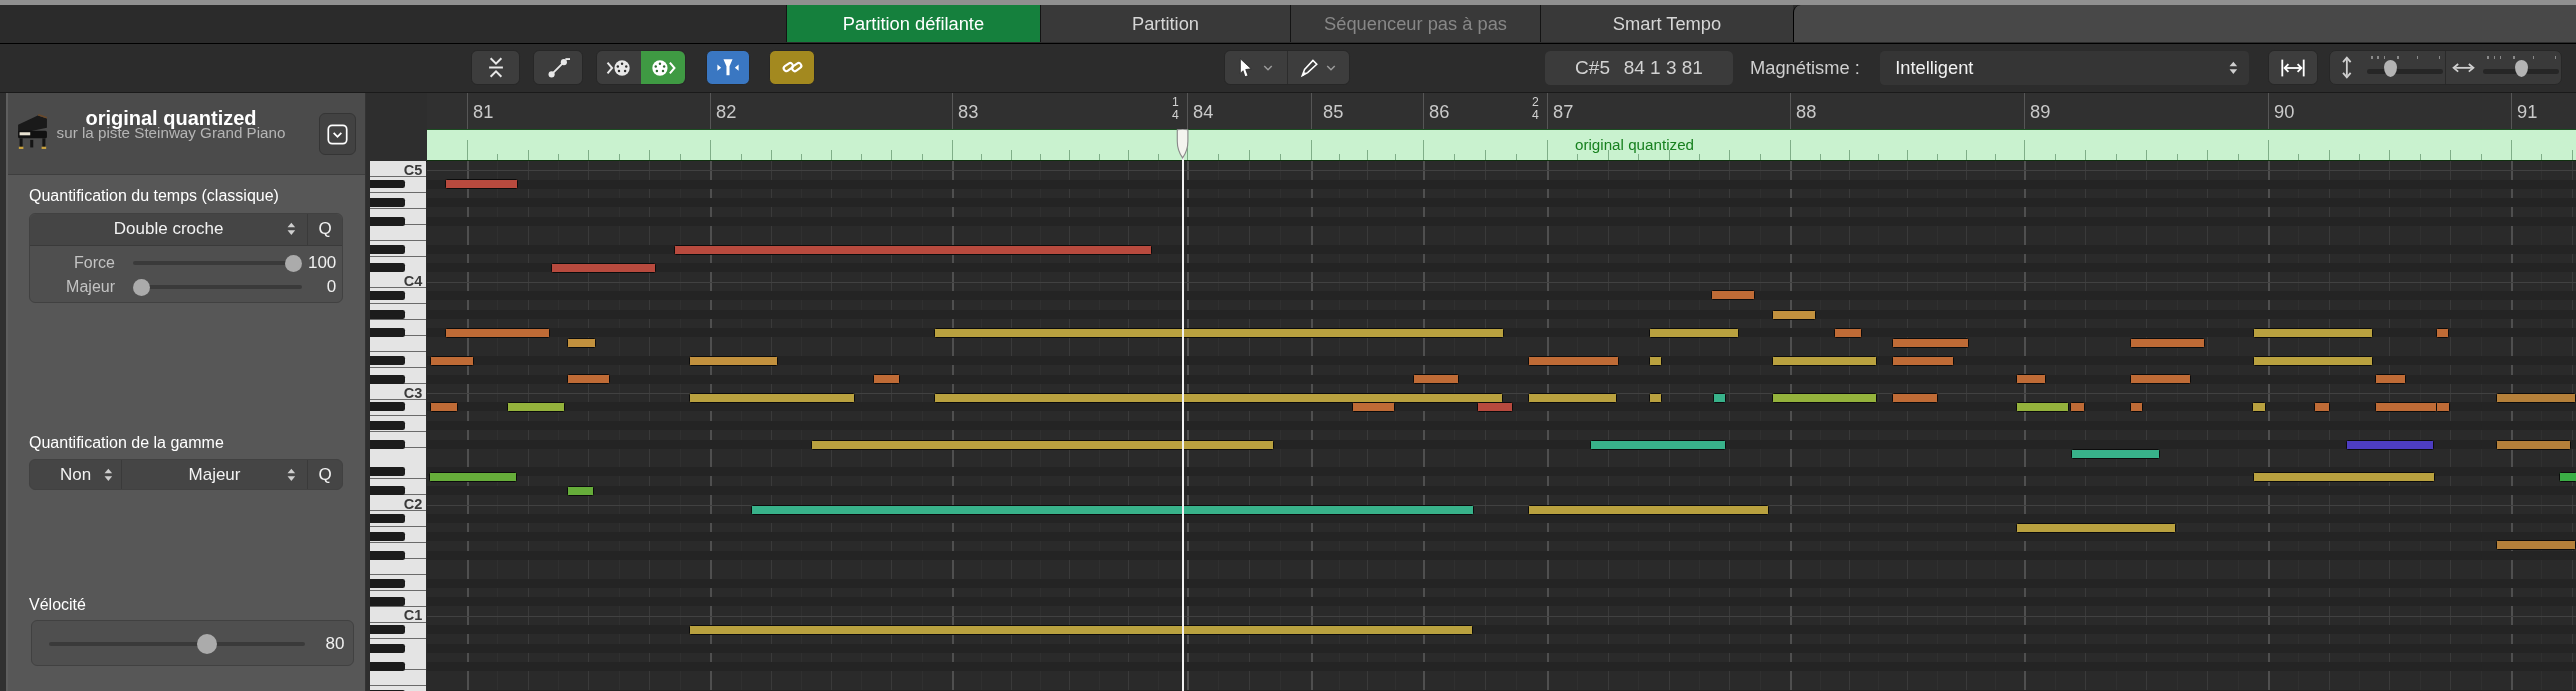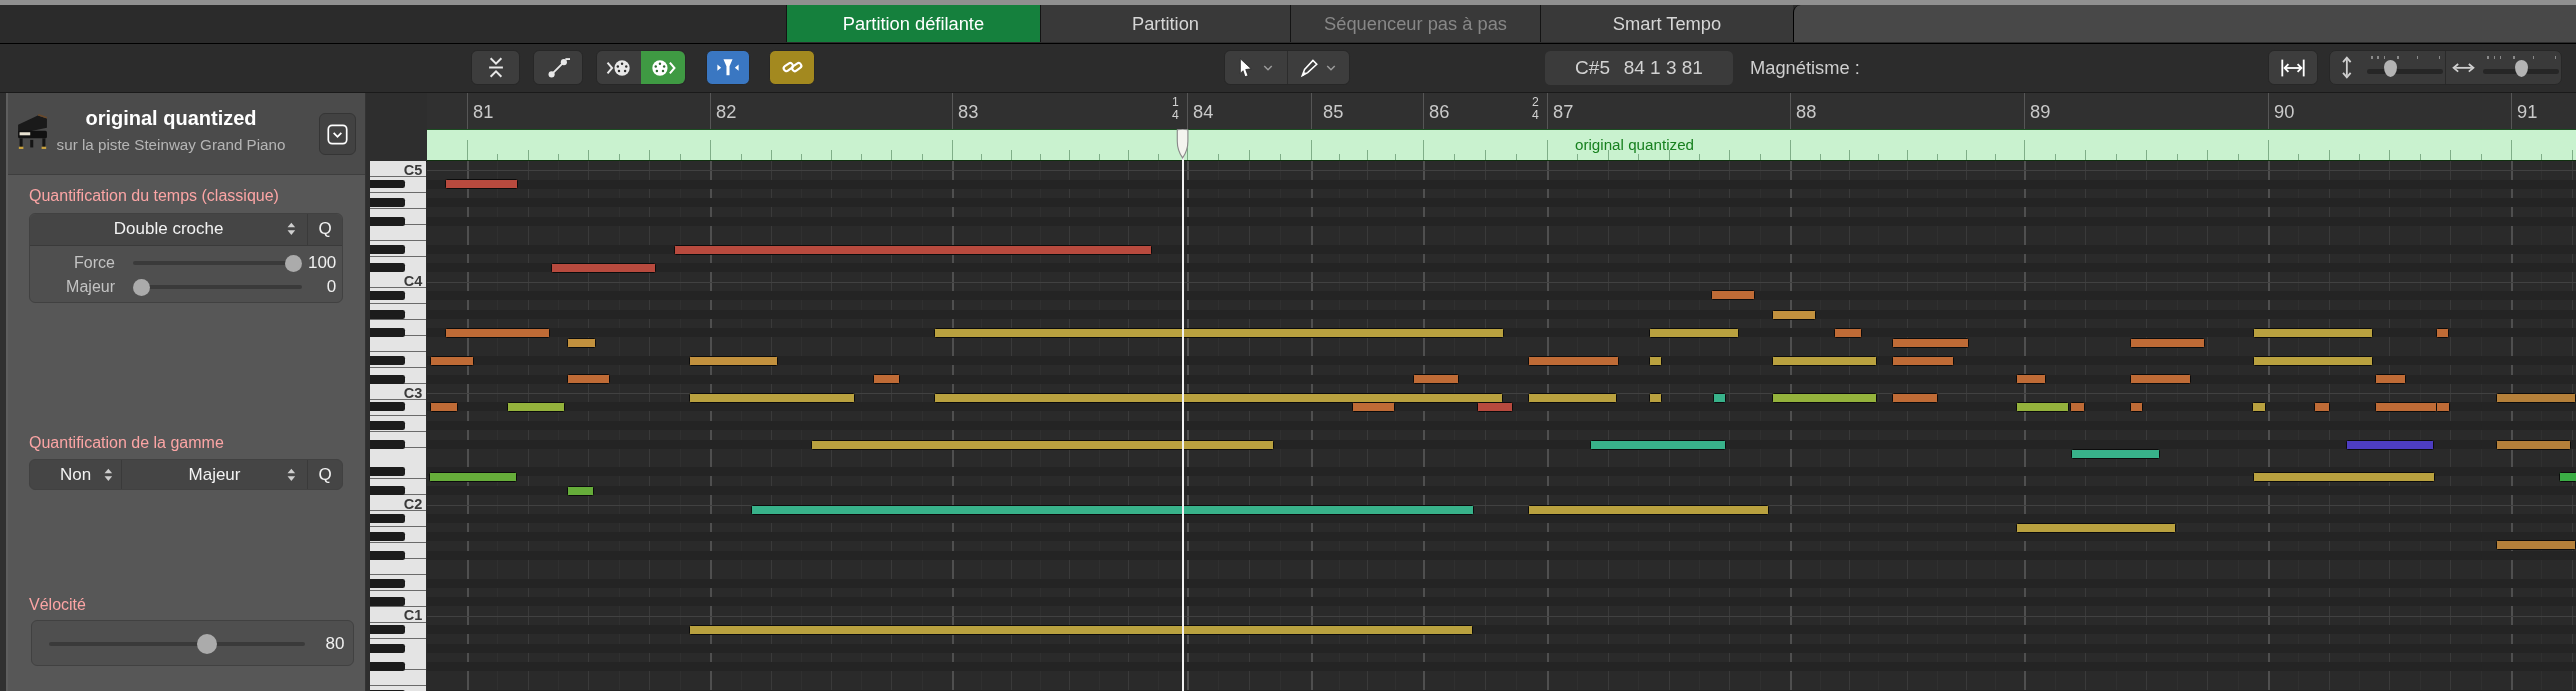--- a/index.html
+++ b/index.html
@@ -34,24 +34,24 @@
   .zticks{position:absolute;left:3px;top:4.6px;width:76px;height:3.8px;}
   .ztick{position:absolute;top:0;width:1.5px;height:3.8px;background:#8a8a8a;}
   .ztrack{position:absolute;left:3px;top:18.3px;width:76px;height:4.6px;background:#262626;border-radius:2.3px;}
   .zthumb{position:absolute;top:9.1px;width:13px;height:17px;background:#b4b4b4;border-radius:50% 50% 50% 50%/40% 40% 60% 60%;}
   
   .inspector{position:absolute;left:0;top:93px;width:366px;height:599px;background:#575757;box-sizing:border-box;
         border-right:1.5px solid #333;}
   .leftedge{position:absolute;left:0;top:93px;width:7.6px;height:599px;background:#303030;border-right:2.3px solid #5e5e5e;box-sizing:border-box;z-index:3;}
   .insp-header{position:absolute;left:0;top:0;width:100%;height:81px;background:#4b4b4b;border-bottom:0.8px solid #3e3e3e;}
   .insp-title{position:absolute;left:53px;top:13.7px;width:236px;text-align:center;font-size:20px;font-weight:bold;color:#fff;}
-  .insp-sub{position:absolute;left:53px;top:43px;width:236px;text-align:center;font-size:15.2px;color:#b5b5b5;}
+  .insp-sub{position:absolute;left:53px;top:31px;width:236px;text-align:center;font-size:15.2px;color:#b5b5b5;}
   .hdr-btn{position:absolute;right:9.1px;top:20px;width:35px;height:40px;background:#424242;border:0.8px solid #353535;border-radius:6.1px;
         display:flex;align-items:center;justify-content:center;}
-  .sec-label{position:absolute;left:29px;font-size:16px;color:#fca5a5;}
+  .sec-label{position:absolute;left:29px;font-size:16px;color:#ffffff;}
   .qbox{position:absolute;left:29px;width:314px;background:#4f4f4f;border-radius:6.1px;border:0.8px solid #414141;box-sizing:border-box;}
   .qhead{height:30.5px;background:#454545;border-bottom:0.8px solid #3a3a3a;border-radius:6.1px 6.1px 0 0;display:flex;align-items:stretch;}
   .qcell{display:flex;align-items:center;justify-content:center;font-size:17px;color:#f2f2f2;position:relative;}
   .qdiv{width:0.8px;background:#3a3a3a;}
   .slider-row{position:absolute;height:18.3px;display:flex;align-items:center;}
   .slabel{font-size:16px;color:#c3c3c3;text-align:right;}
   .track{position:relative;height:4.6px;background:#3a3a3a;border-radius:2.3px;}
   .thumb{position:absolute;top:-6.1px;width:17px;height:17px;background:#ababab;border-radius:50%;}
   .sval{font-size:17px;color:#f0f0f0;text-align:right;}
   .stepper{width:10.7px;height:13.7px;}
@@ -182,20 +182,27 @@
     </div>
 
     <div class="pos-display">
       <span>C#5</span>
       <span>84 1 3 81</span>
     </div>
 
     <div class="magnet-label">
         <span>Magnétisme :</span>
       </div>
+    <div class="magnet-dd">
+      <span>Intelligent</span>
+      <svg class="stepper" viewBox="0 0 14 18">
+        <polygon points="7,1 12,7 2,7" fill="#cfcfcf"></polygon>
+          <polygon points="2,11 12,11 7,17" fill="#cfcfcf"></polygon>
+      </svg>
+    </div>
 
     <div class="icon-btn" style="left:2268px;width:50px;">
       <svg width="26" height="20" viewBox="0 0 34 26">
         <line x1="3" y1="2" x2="3" y2="24" stroke="#fff" stroke-width="2.4"></line>
         <line x1="31" y1="2" x2="31" y2="24" stroke="#fff" stroke-width="2.4"></line>
         <line x1="7" y1="13" x2="27" y2="13" stroke="#fff" stroke-width="2.4"></line>
         <polyline points="11,8 6,13 11,18" fill="none" stroke="#fff" stroke-width="2.4"></polyline>
         <polyline points="23,8 28,13 23,18" fill="none" stroke="#fff" stroke-width="2.4"></polyline>
       </svg>
     </div>

